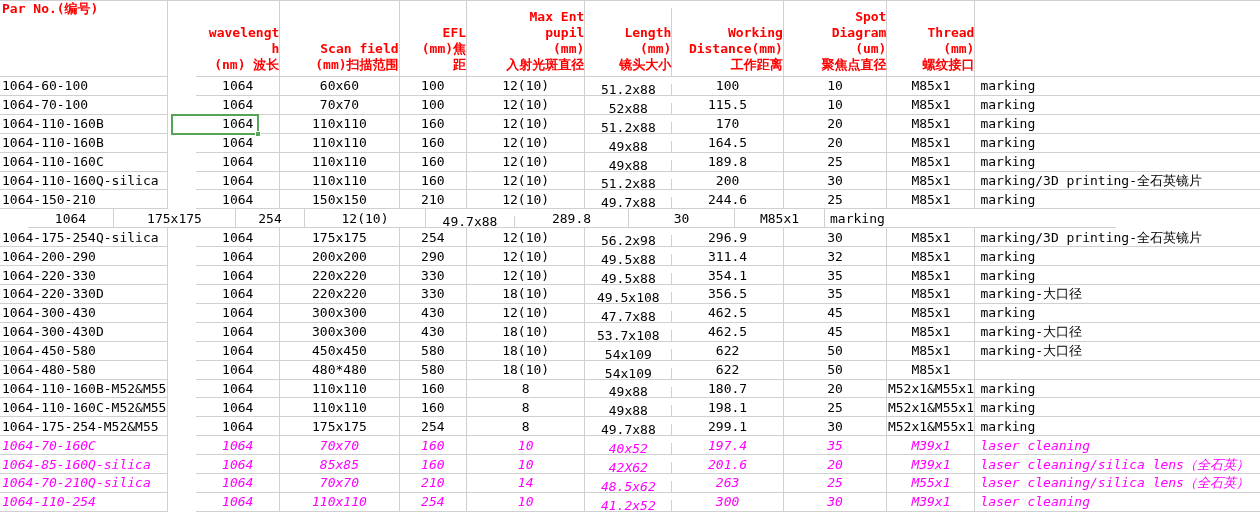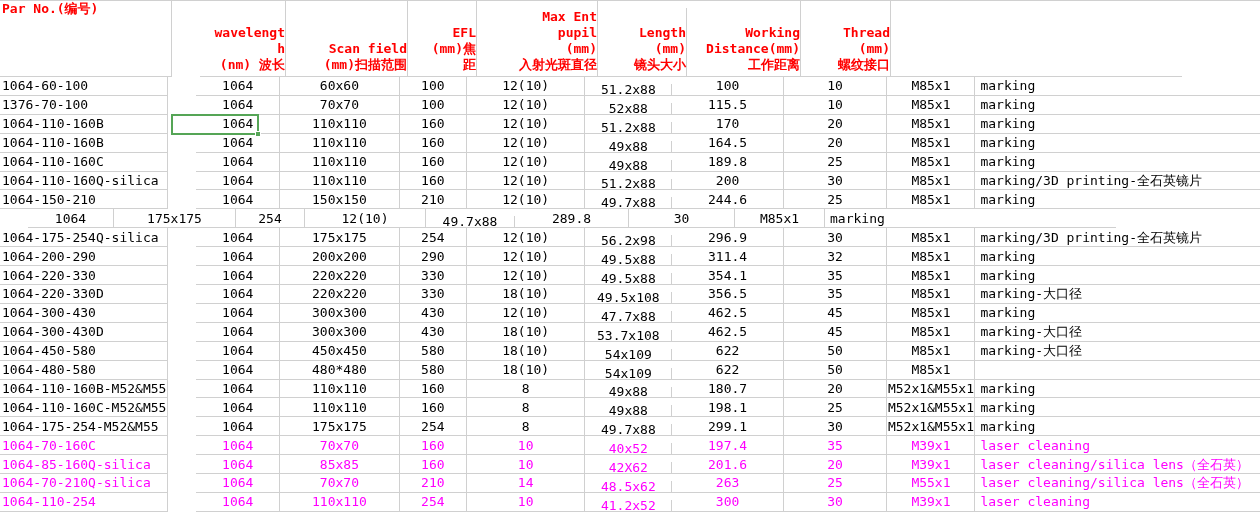--- a/index.html
+++ b/index.html
@@ -36,21 +36,21 @@
   .c4 { width: 121px; }
   .c5 { width: 89px; margin-top: 7px; }
   .c6 { width: 114px; }
   .c7 { width: 106px; }
   .c8 { width: 90px; }
   .c9 { width: 291px; border-right: none; }
   
   .cell.c0 { justify-content: flex-start; padding-left: 2px; }
   .hcell.c0 { align-items: flex-start; padding-left: 2px; }
   .cell.c9 { justify-content: flex-start; padding-left: 5px; }
-  .row.magenta .cell { color: var(--c-pink, #f0f); }
+  .row.magenta .cell { color: var(--c-pink, #f0f); font-style: italic; }
   
   .selection {
     position: absolute; pointer-events: none;
     border: 2px solid var(--c-sel, #55a556);
     z-index: 5;
   }
   .fill-handle {
     position: absolute; right: -4px; bottom: -4px;
     width: 6px; height: 6px;
     background: var(--c-sel, #55a556);
@@ -89,20 +89,26 @@
       <div class="cell hcell c5">
         <div>Length</div>
         <div>(mm)</div>
         <div>镜头大小</div>
       </div>
       <div class="cell hcell c6">
         <div>Working</div>
         <div>Distance(mm)</div>
         <div>工作距离</div>
       </div>
+      <div class="cell hcell c7">
+        <div>Spot</div>
+        <div>Diagram</div>
+        <div>(um)</div>
+        <div>聚焦点直径</div>
+      </div>
       <div class="cell hcell c8">
         <div>Thread</div>
         <div>(mm)</div>
         <div>螺纹接口</div>
       </div>
       <div class="cell hcell c9"></div>
     </div>
   <div id="rows">
       <div class="row">
         <div class="cell c0">1064-60-100</div>
@@ -110,21 +116,21 @@
         <div class="cell c2">60x60</div>
         <div class="cell c3">100</div>
         <div class="cell c4">12(10)</div>
         <div class="cell c5">51.2x88</div>
         <div class="cell c6">100</div>
         <div class="cell c7">10</div>
         <div class="cell c8">M85x1</div>
         <div class="cell c9">marking</div>
       </div>
       <div class="row">
-        <div class="cell c0">1376-70-100</div>
+        <div class="cell c0">1064-70-100</div>
         <div class="cell c1">1064</div>
         <div class="cell c2">70x70</div>
         <div class="cell c3">100</div>
         <div class="cell c4">12(10)</div>
         <div class="cell c5">52x88</div>
         <div class="cell c6">115.5</div>
         <div class="cell c7">10</div>
         <div class="cell c8">M85x1</div>
         <div class="cell c9">marking</div>
       </div>

